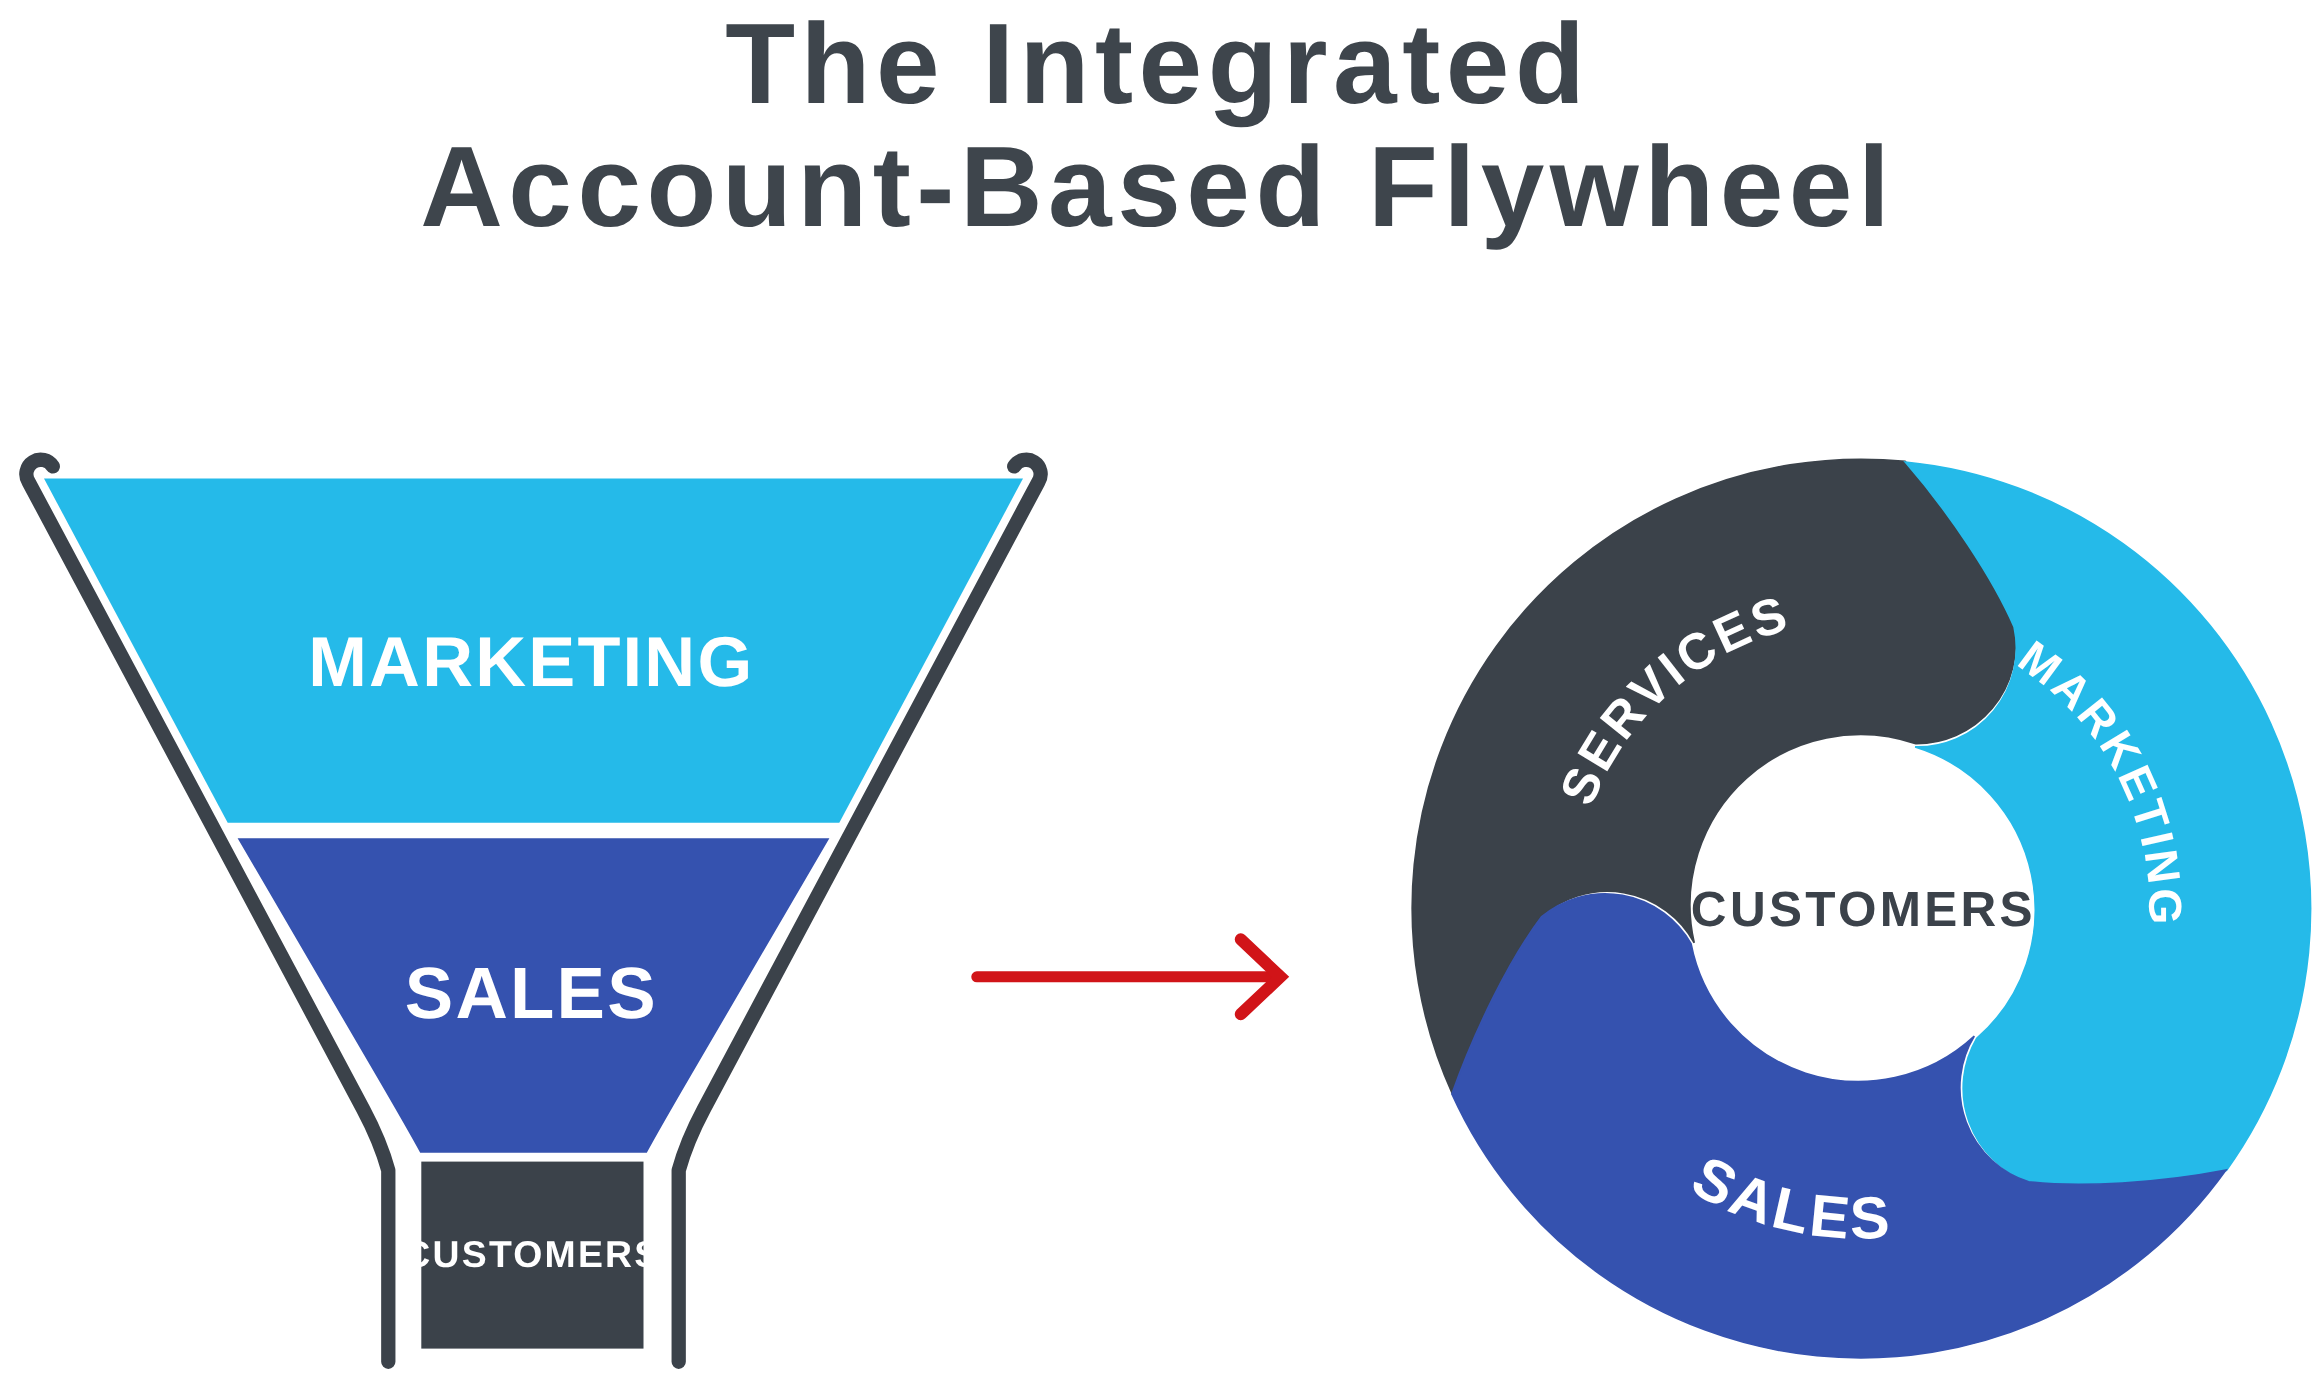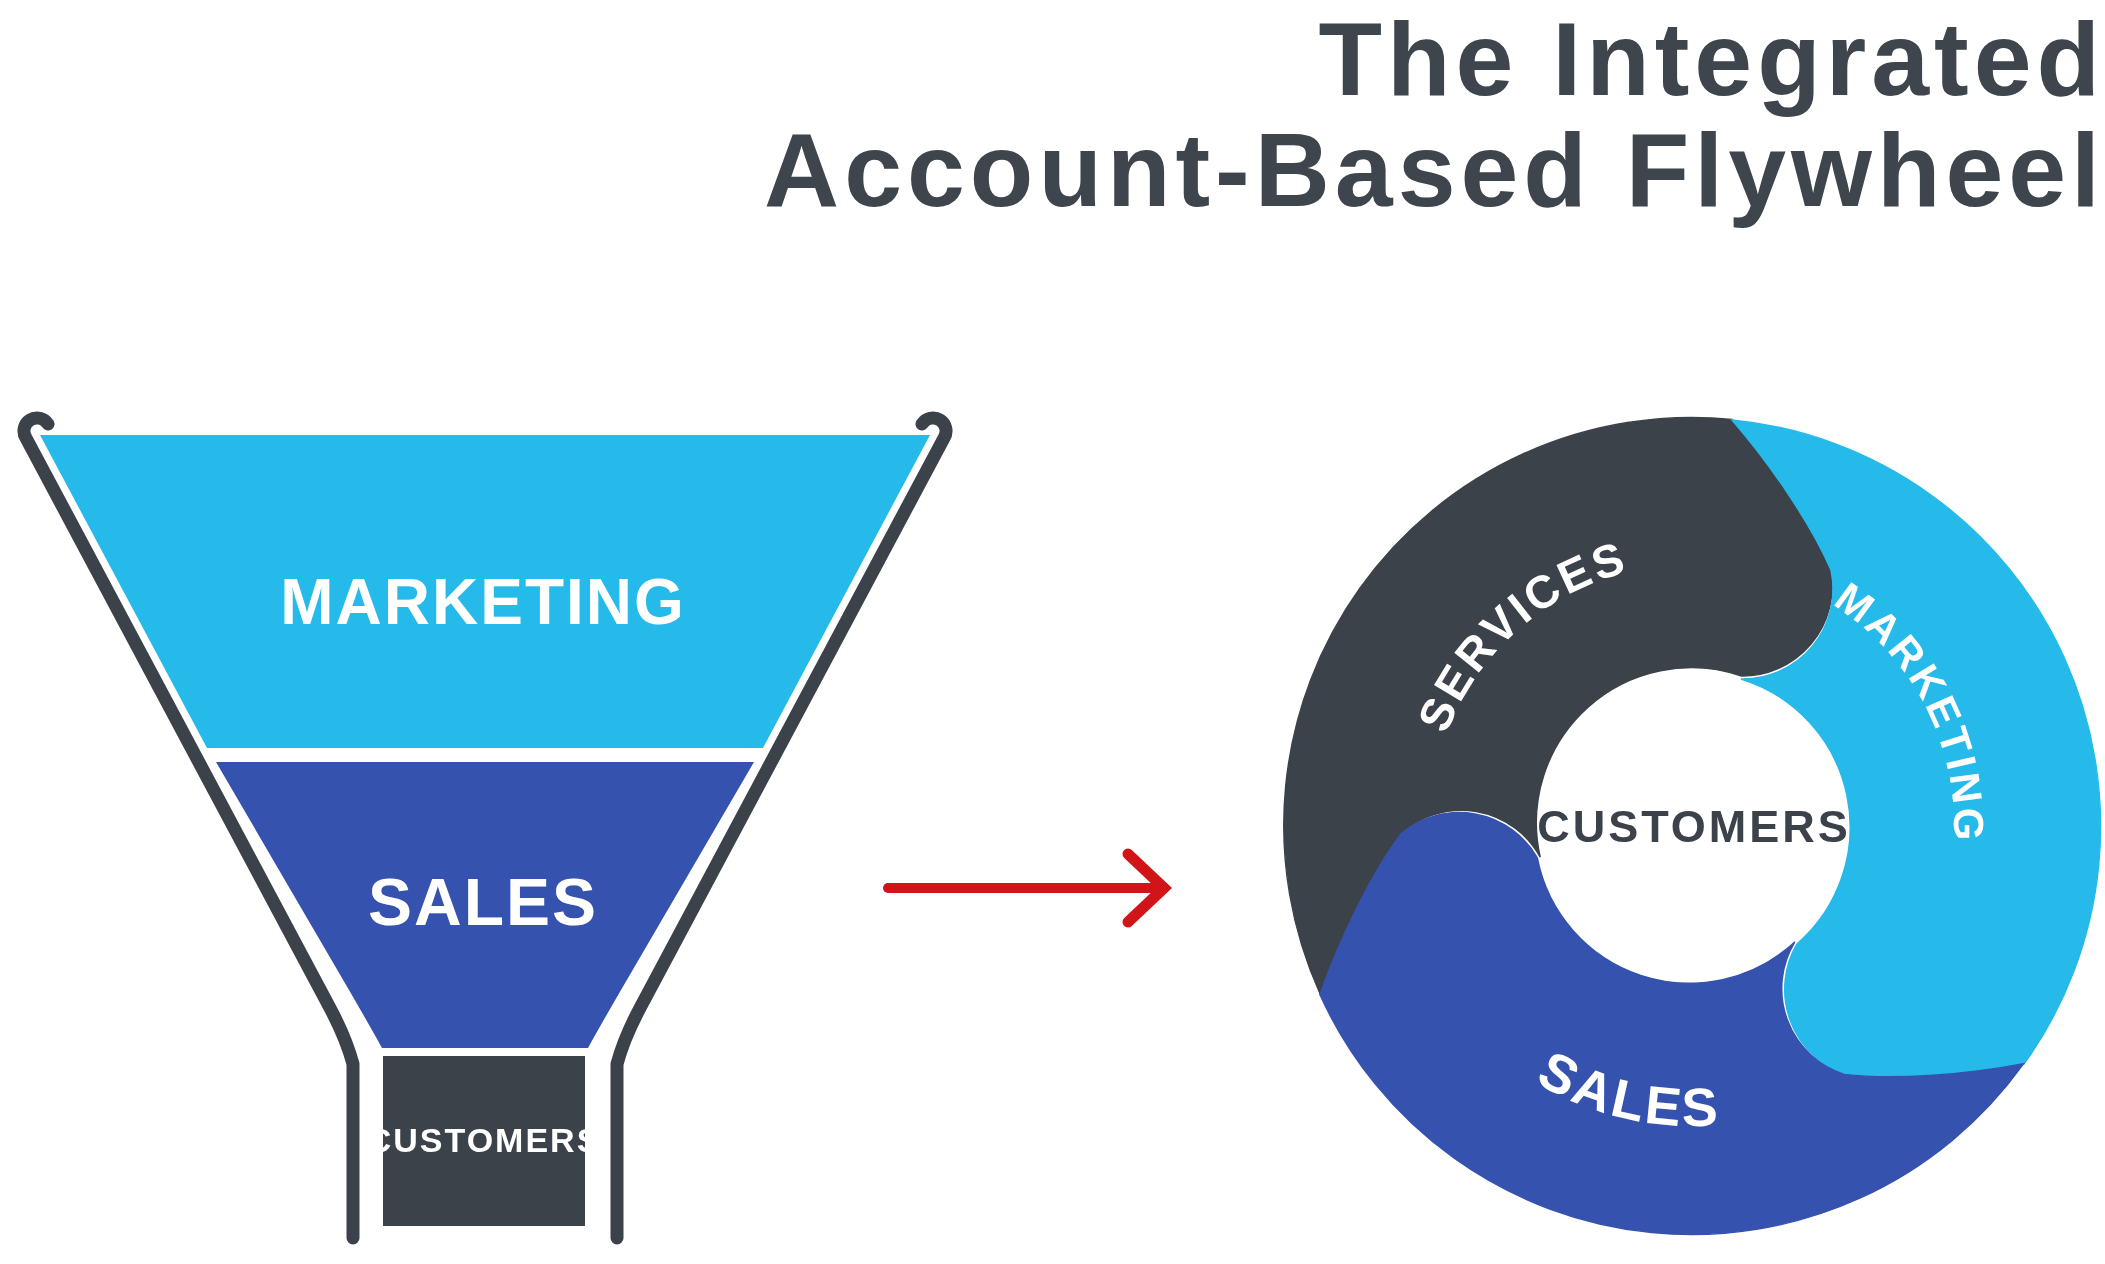--- a/index.html
+++ b/index.html
@@ -6,21 +6,21 @@
   .canvas{
     position:relative;
     width:2105px;height:1264px;
     background:#ffffff;
     overflow:hidden;
     font-family:"Liberation Sans", sans-serif;
   }
   .title{
     position:absolute;
     left:0;top:4px;width:100%;
-    text-align:right;
+    text-align:center;
     font-weight:800;
     font-size:104px;
     line-height:1.07;
     letter-spacing:5px;
     color:#3e454c;
   }
   .title .line{display:block;}
   svg{position:absolute;left:0;top:0;}
   .wheel-label{
     font-family:"Liberation Sans", sans-serif;

